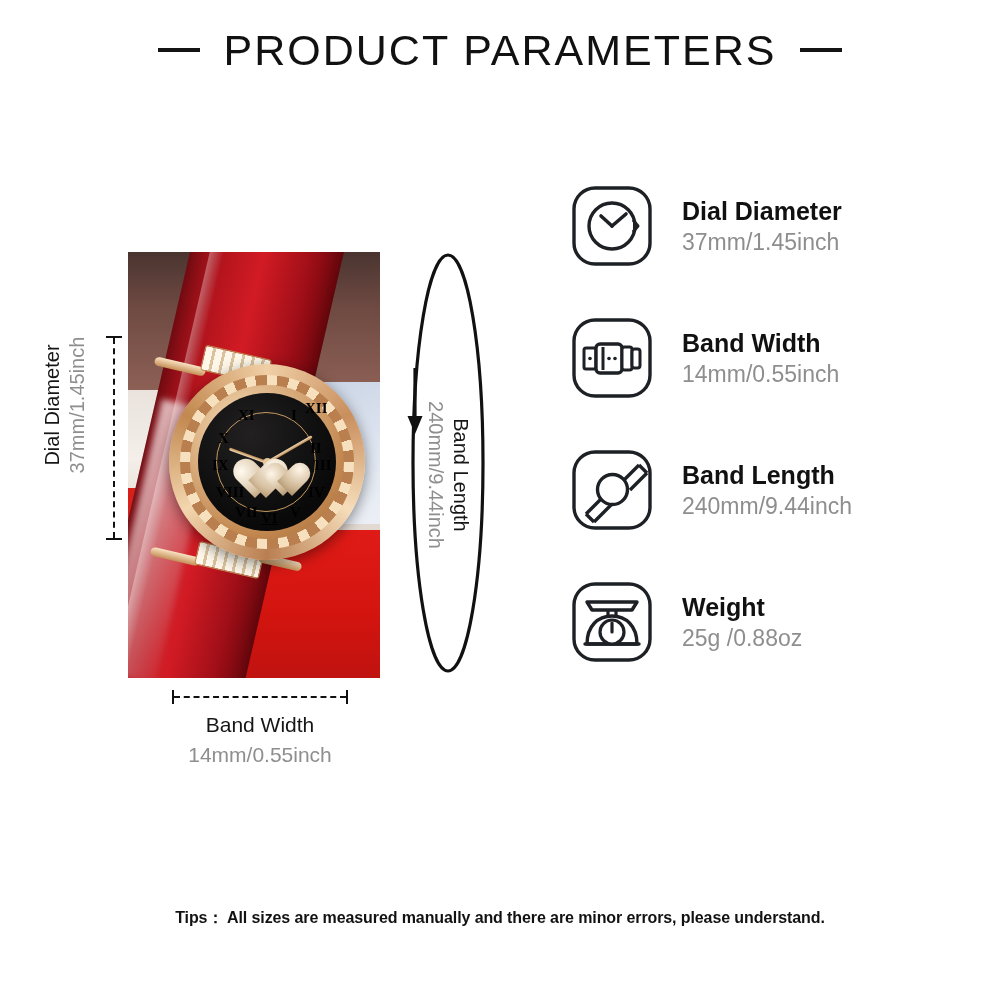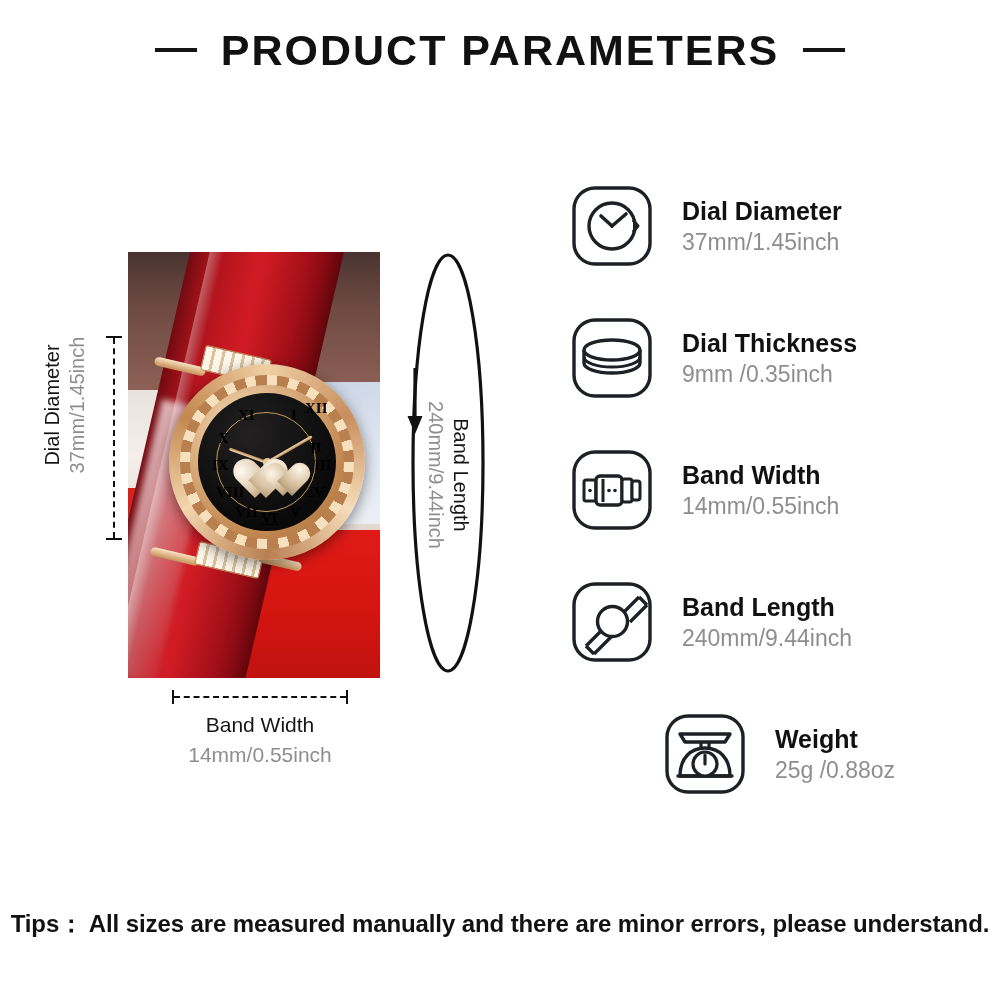--- a/index.html
+++ b/index.html
@@ -30,21 +30,21 @@
   }
   .rule {
     width: 42px;
     height: 4px;
     background: #141414;
   }
   #page-title {
     font-size: 43px;
     letter-spacing: 2.0px;
     color: #111111;
-    font-weight: 700;
+    font-weight: 400;
     white-space: nowrap;
     font-family: "Liberation Sans", sans-serif;
   }
 
   
   #diagram {
     position: absolute;
     left: 0;
     top: 150px;
     width: 540px;
@@ -316,21 +316,21 @@
     left: 568px;
     top: 182px;
     width: 420px;
   }
   .spec-row {
     display: flex;
     align-items: center;
     height: 88px;
     margin-bottom: 44px;
   }
-  .spec-row:last-child { margin-bottom: 0; justify-content: center; }
+  .spec-row:last-child { margin-bottom: 0; }
   .spec-icon {
     flex: 0 0 88px;
     width: 88px;
     height: 88px;
     display: flex;
     align-items: center;
     justify-content: center;
   }
   .spec-icon svg { display: block; }
   .spec-text {
@@ -353,21 +353,21 @@
     white-space: nowrap;
   }
 
   
   #tips {
     position: absolute;
     left: 0;
     top: 908px;
     width: 1000px;
     text-align: center;
-    font-size: 24px;
+    font-size: 16px;
     color: #121212;
     font-weight: 700;
     letter-spacing: -0.1px;
   }
 </style>
 </head>
 <body>
 
 <div id="page">
 
@@ -472,34 +472,20 @@
           <path d="M42 42 L56 30" stroke="#1d2024" stroke-width="3.6" stroke-linecap="round"></path>
           <path d="M63 36 L68 42 L63 48" stroke="#1d2024" stroke-width="3" fill="#1d2024" stroke-linejoin="round"></path>
         </svg>
       </div>
       <div class="spec-text">
         <span class="spec-label">Dial Diameter</span>
         <span class="spec-value">37mm/1.45inch</span>
       </div>
     </div>
 
-    <div class="spec-row">
-      <div class="spec-icon">
-        <svg width="84" height="84" viewBox="0 0 84 84" fill="none" xmlns="http://www.w3.org/2000/svg">
-          <rect x="4" y="4" width="76" height="76" rx="21" stroke="#1d2024" stroke-width="3.4" fill="#fff"></rect>
-          <ellipse cx="42" cy="34" rx="28" ry="10" stroke="#1d2024" stroke-width="3.4" fill="#fff"></ellipse>
-          <path d="M14 34 L14 47 C14 52.5 26.5 57 42 57 C57.5 57 70 52.5 70 47 L70 34" stroke="#1d2024" stroke-width="3.4" fill="none"></path>
-          <path d="M14 41 C14 46.5 26.5 51 42 51 C57.5 51 70 46.5 70 41" stroke="#1d2024" stroke-width="3" fill="none"></path>
-        </svg>
-      </div>
-      <div class="spec-text">
-        <span class="spec-label">Dial Thickness</span>
-        <span class="spec-value">9mm /0.35inch</span>
-      </div>
-    </div>
 
     <div class="spec-row">
       <div class="spec-icon">
         <svg width="84" height="84" viewBox="0 0 84 84" fill="none" xmlns="http://www.w3.org/2000/svg">
           <rect x="4" y="4" width="76" height="76" rx="21" stroke="#1d2024" stroke-width="3.4" fill="#fff"></rect>
           <rect x="14" y="32" width="12" height="21" rx="2" stroke="#1d2024" stroke-width="3" fill="#fff"></rect>
           <rect x="26" y="28" width="26" height="29" rx="4" stroke="#1d2024" stroke-width="3.4" fill="#fff"></rect>
           <rect x="52" y="31" width="10" height="23" rx="2.5" stroke="#1d2024" stroke-width="3" fill="#fff"></rect>
           <rect x="62" y="33" width="8" height="19" rx="2.5" stroke="#1d2024" stroke-width="3" fill="#fff"></rect>
           <path d="M33 31 L33 54" stroke="#1d2024" stroke-width="3"></path>

